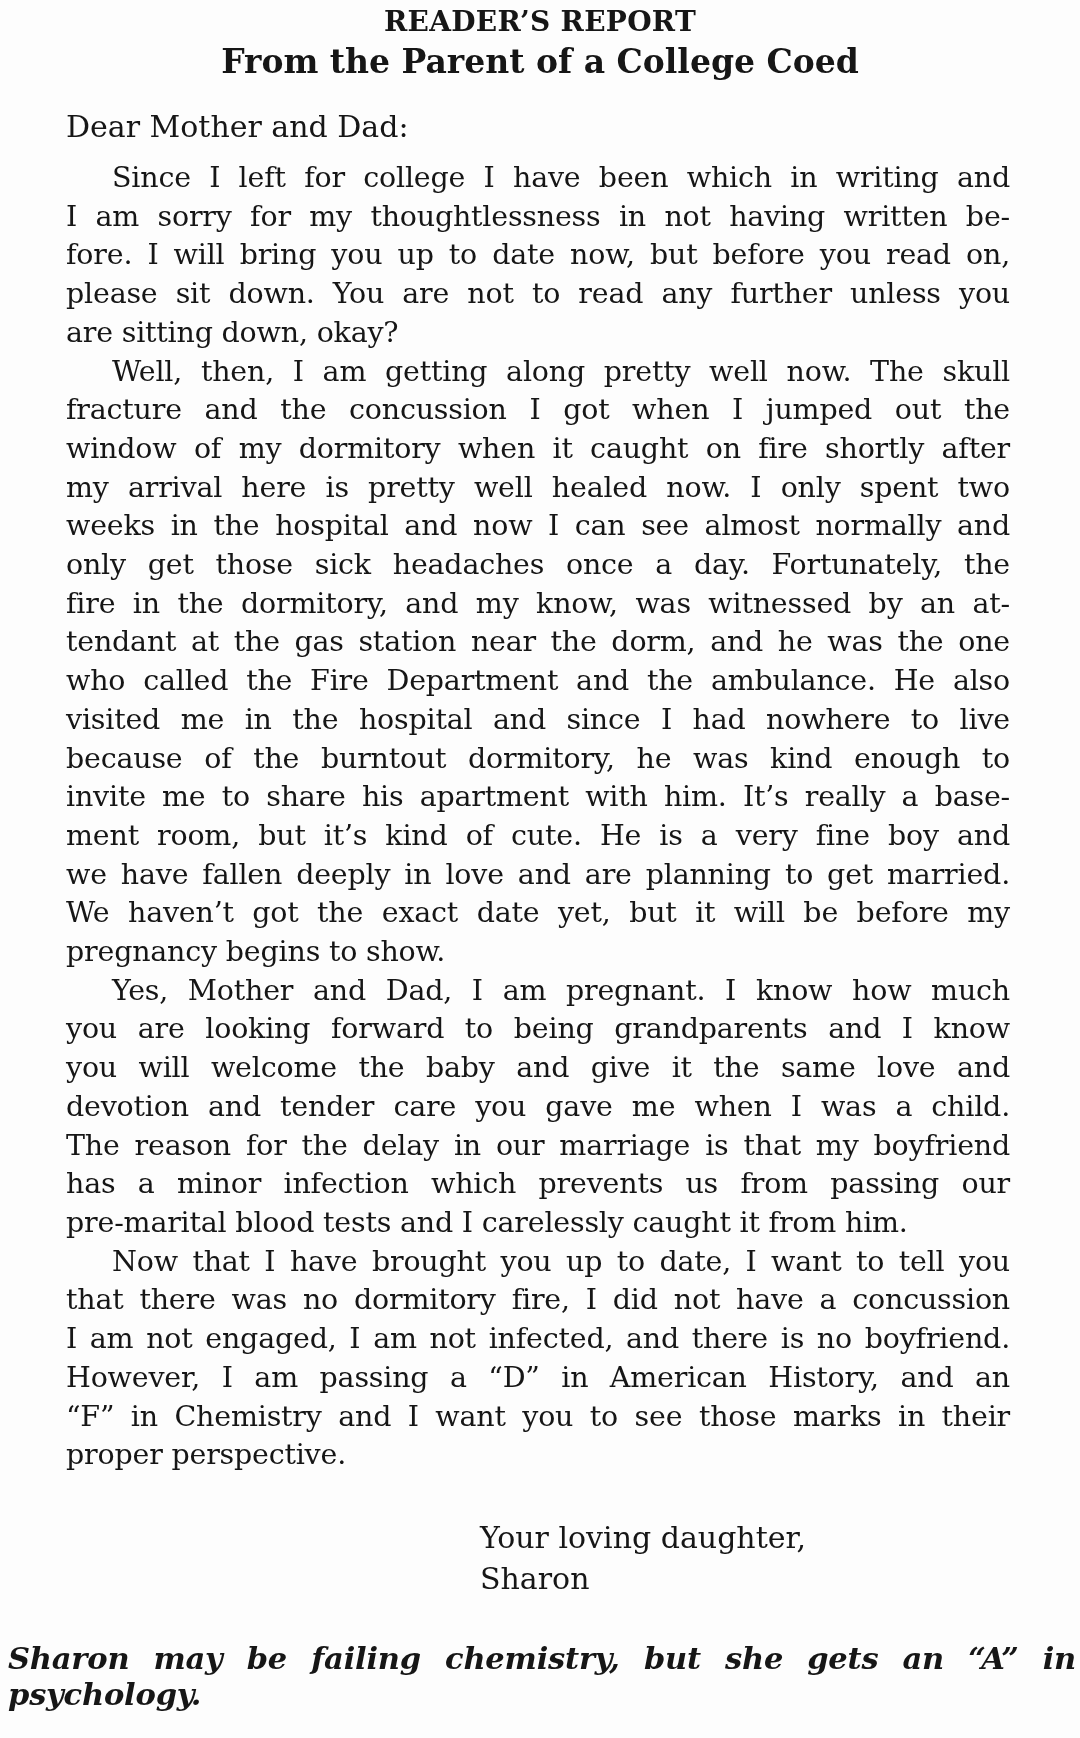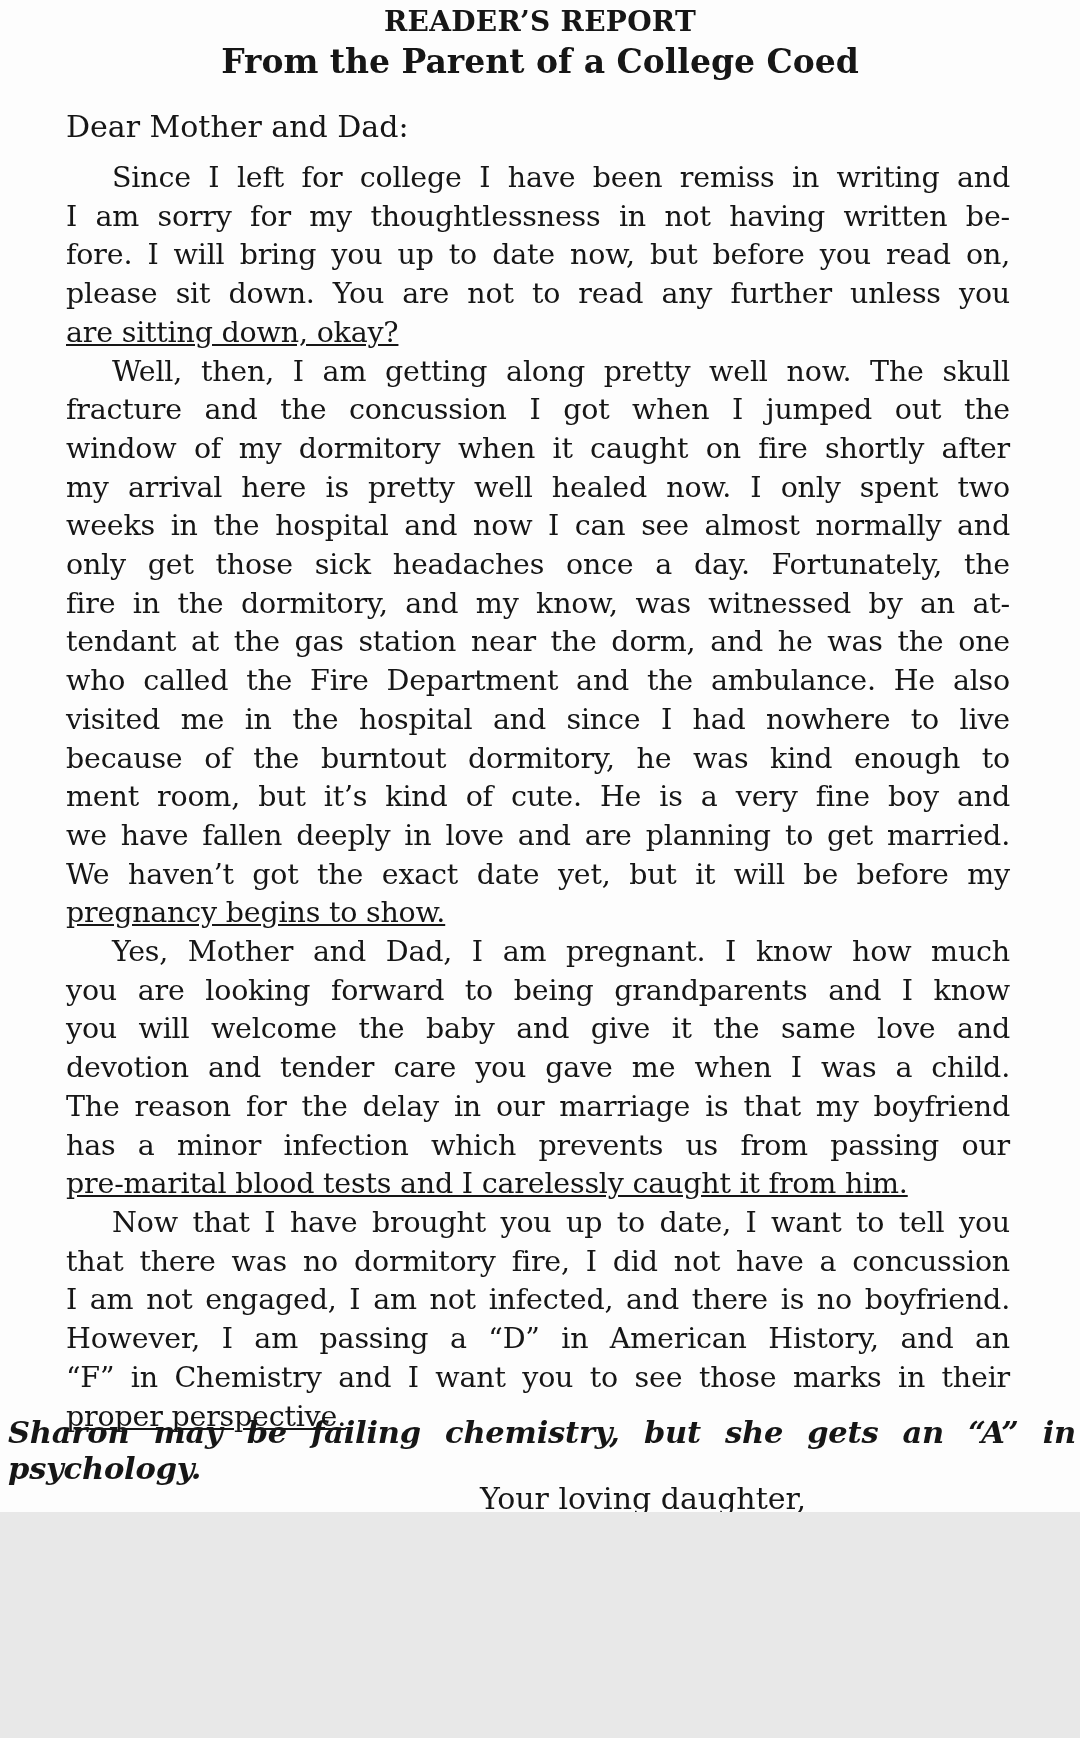--- a/index.html
+++ b/index.html
@@ -3,21 +3,21 @@
 <meta charset="utf-8">
 <style>
   html, body {
     margin: 0;
     padding: 0;
     background: #e8e8e8;
   }
   .page {
     position: relative;
     width: 1080px;
-    height: 1512px;
+    height: 1738px;
     margin: 0 auto;
     background: #fdfdfd;
     color: #161616;
     font-family: "DejaVu Serif", serif;
     overflow: hidden;
     box-sizing: border-box;
   }
   .header {
     text-align: center;
     padding-top: 5px;
@@ -48,21 +48,20 @@
     letter-spacing: -0.2px;
     text-align: justify;
     text-align-last: justify;
   }
   .letter-body .body-line.first {
     text-indent: 46px;
   }
   .letter-body .body-line.last {
     text-align: center;
     text-align-last: left;
-    text-decoration: underline;
   }
   .closing {
     margin-top: 42px;
     margin-left: 414px;
     font-size: 30px;
     line-height: 41px;
   }
   .footer {
     position: absolute;
     left: 8px;
@@ -83,36 +82,37 @@
 
   <div class="header">
     <div class="title">READER’S REPORT</div>
     <div class="subtitle">From the Parent of a College Coed</div>
   </div>
 
   <div class="content">
     <div class="salutation">Dear Mother and Dad:</div>
 
     <div class="letter-body">
-        <div class="body-line first">Since I left for college I have been remiss in writing and</div>
+        <div class="body-line first">Since I left for college I have been which in writing and</div>
         <div class="body-line">I am sorry for my thoughtlessness in not having written be-</div>
         <div class="body-line">fore. I will bring you up to date now, but before you read on,</div>
         <div class="body-line">please sit down. You are not to read any further unless you</div>
         <div class="body-line last">are sitting down, okay?</div>
         <div class="body-line first">Well, then, I am getting along pretty well now. The skull</div>
         <div class="body-line">fracture and the concussion I got when I jumped out the</div>
         <div class="body-line">window of my dormitory when it caught on fire shortly after</div>
         <div class="body-line">my arrival here is pretty well healed now. I only spent two</div>
         <div class="body-line">weeks in the hospital and now I can see almost normally and</div>
         <div class="body-line">only get those sick headaches once a day. Fortunately, the</div>
         <div class="body-line">fire in the dormitory, and my know, was witnessed by an at-</div>
         <div class="body-line">tendant at the gas station near the dorm, and he was the one</div>
         <div class="body-line">who called the Fire Department and the ambulance. He also</div>
         <div class="body-line">visited me in the hospital and since I had nowhere to live</div>
         <div class="body-line">because of the burntout dormitory, he was kind enough to</div>
+        <div class="body-line">invite me to share his apartment with him. It’s really a base-</div>
         <div class="body-line">ment room, but it’s kind of cute. He is a very fine boy and</div>
         <div class="body-line">we have fallen deeply in love and are planning to get married.</div>
         <div class="body-line">We haven’t got the exact date yet, but it will be before my</div>
         <div class="body-line last">pregnancy begins to show.</div>
         <div class="body-line first">Yes, Mother and Dad, I am pregnant. I know how much</div>
         <div class="body-line">you are looking forward to being grandparents and I know</div>
         <div class="body-line">you will welcome the baby and give it the same love and</div>
         <div class="body-line">devotion and tender care you gave me when I was a child.</div>
         <div class="body-line">The reason for the delay in our marriage is that my boyfriend</div>
         <div class="body-line">has a minor infection which prevents us from passing our</div>

